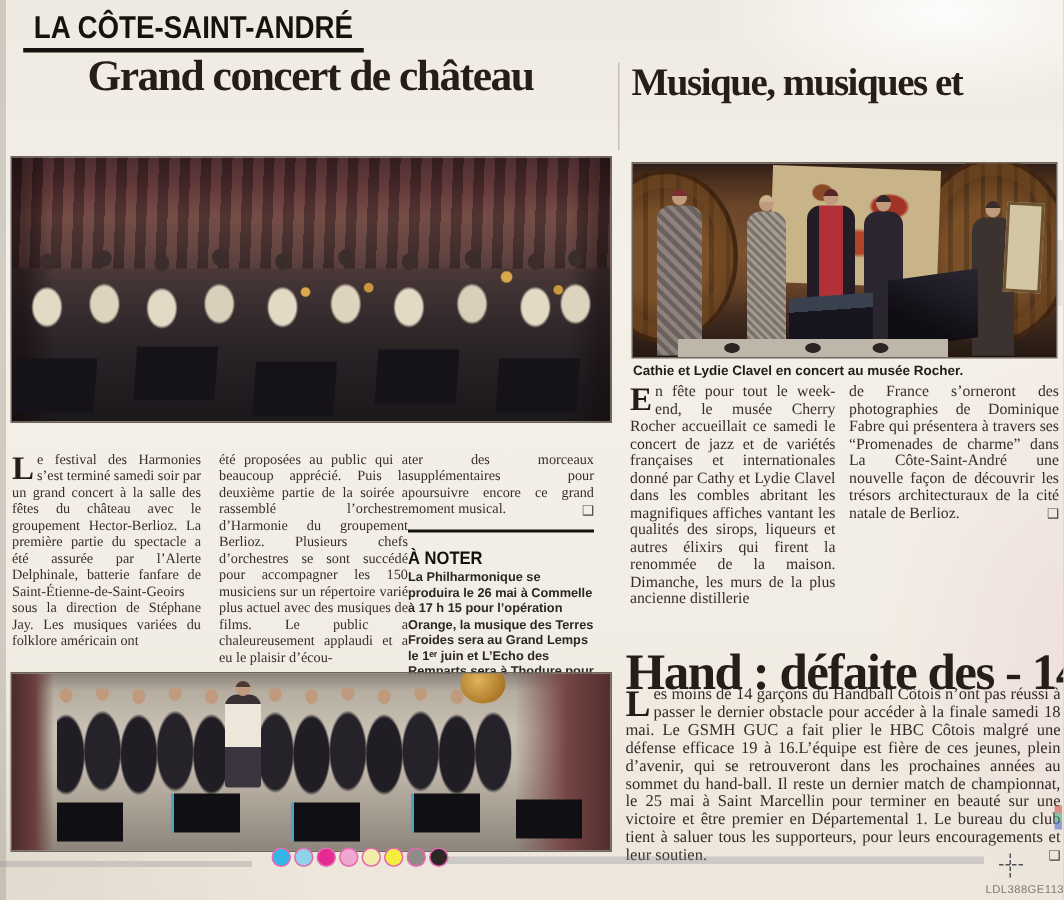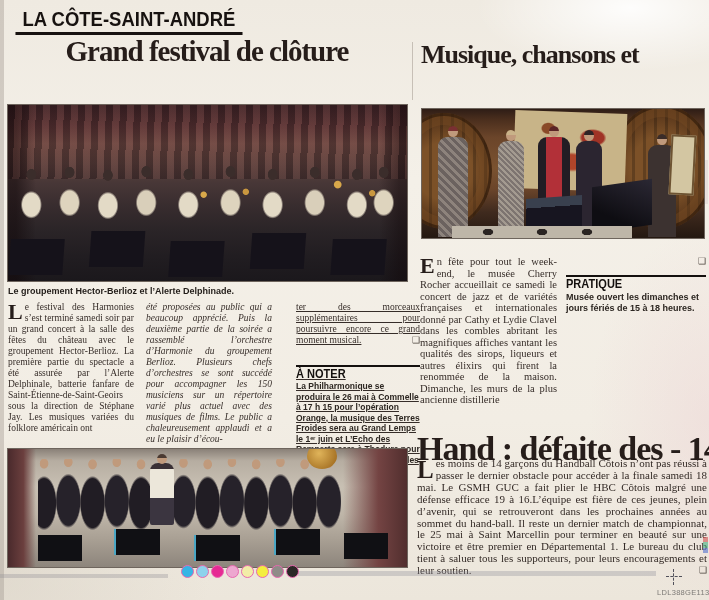--- a/index.html
+++ b/index.html
@@ -149,29 +149,29 @@
   
   .caption{position:absolute;font-family:"Liberation Sans",sans-serif;font-weight:bold;
     font-size:9px;color:#211c18;z-index:3;}
   #caption1{left:8px;top:286px;width:400px;}
   #caption3{left:422px;top:242px;width:283px;}
 
   
   .col{position:absolute;text-align:justify;font-size:9.5px;line-height:11px;color:#362d29;}
   .colr{font-size:10.5px;line-height:11.5px;}
   #lcol1{left:8px;top:302px;width:126px;height:150px;}
-  #lcol2{left:146px;top:302px;width:126px;height:150px;font-style:italic;}
-  #lcol3{left:296px;top:302px;width:124px;height:150px;text-decoration:underline;}
+  #lcol2{left:146px;top:302px;width:126px;height:150px;}
+  #lcol3{left:272px;top:302px;width:124px;height:150px;}
   #rcol1{left:420px;top:256px;width:137px;height:168px;}
   #rcol2{left:566px;top:256px;width:140px;height:168px;}
   .dropcap{float:left;font-size:22px;line-height:18px;font-weight:bold;padding:1px 2px 0 0;color:#261d1a;}
   .endmark{float:right;font-size:9px;line-height:10px;color:#4a423c;}
 
   
-  .notebox{margin-top:19px;border-top:2px solid #14100e;padding-top:2px;text-align:left;}
+  .notebox{margin-top:7px;border-top:2px solid #14100e;padding-top:12px;text-align:left;}
   .notebox .title{font-family:"Liberation Sans",sans-serif;font-weight:bold;font-size:12px;color:#14100e;
     transform:scaleX(.92);transform-origin:left;letter-spacing:0;}
   .notebox .ntext{font-family:"Liberation Sans",sans-serif;font-weight:bold;font-size:8.5px;
     line-height:10.5px;color:#2c2621;margin-top:1px;}
   #pratique .ntext{font-size:9px;line-height:11px;}
 
   
   #hand-headline{position:absolute;left:417px;top:432px;font-size:34px;line-height:34px;white-space:nowrap;}
   #hand-body{position:absolute;left:417px;top:458px;width:290px;height:114px;text-align:justify;
     font-size:11px;line-height:11.9px;color:#342b27;}
@@ -196,33 +196,32 @@
 <body>
 
 <div id="page">
   <div class="edge-left"></div>
 
   <div id="masthead">
     <span>LA CÔTE-SAINT-ANDRÉ</span>
   </div>
 
   <div id="left-headline" class="hl">
-    <div>Grand festival de clôture</div>
+    <div>Grand concert de château</div>
   </div>
   <div class="crease"></div>
   <div id="right-headline" class="hl">
-    <div>Musique, chansons et</div>
+    <div>Musique, musiques et</div>
   </div>
 
   <div id="photo1" class="photo">
     <div class="p1-curtain"></div>
     <div class="p1-players"></div>
     <div class="p1-stands"></div>
   </div>
-  <div id="caption1" class="caption">Le groupement Hector-Berlioz et l’Alerte Delphinade.</div>
 
   <div id="lcol1" class="col">
     <span class="dropcap">L</span><span>e festival des Harmonies s’est terminé samedi soir par un grand concert à la salle des fêtes du château avec le groupement Hector-Berlioz. La première partie du spectacle a été assurée par l’Alerte Delphinale, batterie fanfare de Saint-Étienne-de-Saint-Geoirs sous la direction de Stéphane Jay. Les musiques variées du folklore américain ont</span>
   </div>
   <div id="lcol2" class="col">
     <span>été proposées au public qui a beaucoup apprécié. Puis la deuxième partie de la soirée a rassemblé l’orchestre d’Harmonie du groupement Berlioz. Plusieurs chefs d’orchestres se sont succédé pour accompagner les 150 musiciens sur un répertoire varié plus actuel avec des musiques de films. Le public a chaleureusement applaudi et a eu le plaisir d’écou-</span>
   </div>
   <div id="lcol3" class="col">
     <span>ter des morceaux supplémentaires pour poursuivre encore ce grand moment musical.</span>
     <span class="endmark">❑</span>
@@ -248,30 +247,28 @@
     <div class="p3-fig f1"></div>
     <div class="p3-fig f2"></div>
     <div class="p3-fig f3"></div>
     <div class="p3-fig f4"></div>
     <div class="p3-fig f5"></div>
     <div class="p3-frame"></div>
     <div class="p3-speaker"></div>
     <div class="p3-laptop"></div>
     <div class="p3-table"></div>
   </div>
+  <div id="caption3" class="caption">Cathie et Lydie Clavel en concert au musée Rocher.</div>
 
   <div id="rcol1" class="col colr">
     <span class="dropcap">E</span><span>n fête pour tout le week-end, le musée Cherry Rocher accueillait ce samedi le concert de jazz et de variétés françaises et internationales donné par Cathy et Lydie Clavel dans les combles abritant les magnifiques affiches vantant les qualités des sirops, liqueurs et autres élixirs qui firent la renommée de la maison. Dimanche, les murs de la plus ancienne distillerie</span>
   </div>
   <div id="rcol2" class="col colr">
+    <span>de France s’orneront des photographies de Dominique Fabre qui présentera à travers ses “Promenades de charme” dans La Côte-Saint-André une nouvelle façon de découvrir les trésors architecturaux de la cité natale de Berlioz.</span>
     <span class="endmark">❑</span>
-    <div class="notebox" id="pratique">
-      <div class="title">PRATIQUE</div>
-      <div class="ntext">Musée ouvert les dimanches et jours fériés de 15 à 18 heures.</div>
-    </div>
   </div>
 
   <div id="hand-headline" class="hl">Hand : défaite des - 14</div>
   <div id="hand-body">
     <span class="dropcap">L</span><span>es moins de 14 garçons du Handball Côtois n’ont pas réussi à passer le dernier obstacle pour accéder à la finale samedi 18 mai. Le GSMH GUC a fait plier le HBC Côtois malgré une défense efficace 19 à 16.L’équipe est fière de ces jeunes, plein d’avenir, qui se retrouveront dans les prochaines années au sommet du hand-ball. Il reste un dernier match de championnat, le 25 mai à Saint Marcellin pour terminer en beauté sur une victoire et être premier en Départemental 1. Le bureau du club tient à saluer tous les supporteurs, pour leurs encouragements et leur soutien.</span>
     <span class="endmark">❑</span>
   </div>
 
   <div id="smudge1" class="smudge"></div>
   <div id="smudge2" class="smudge"></div>

